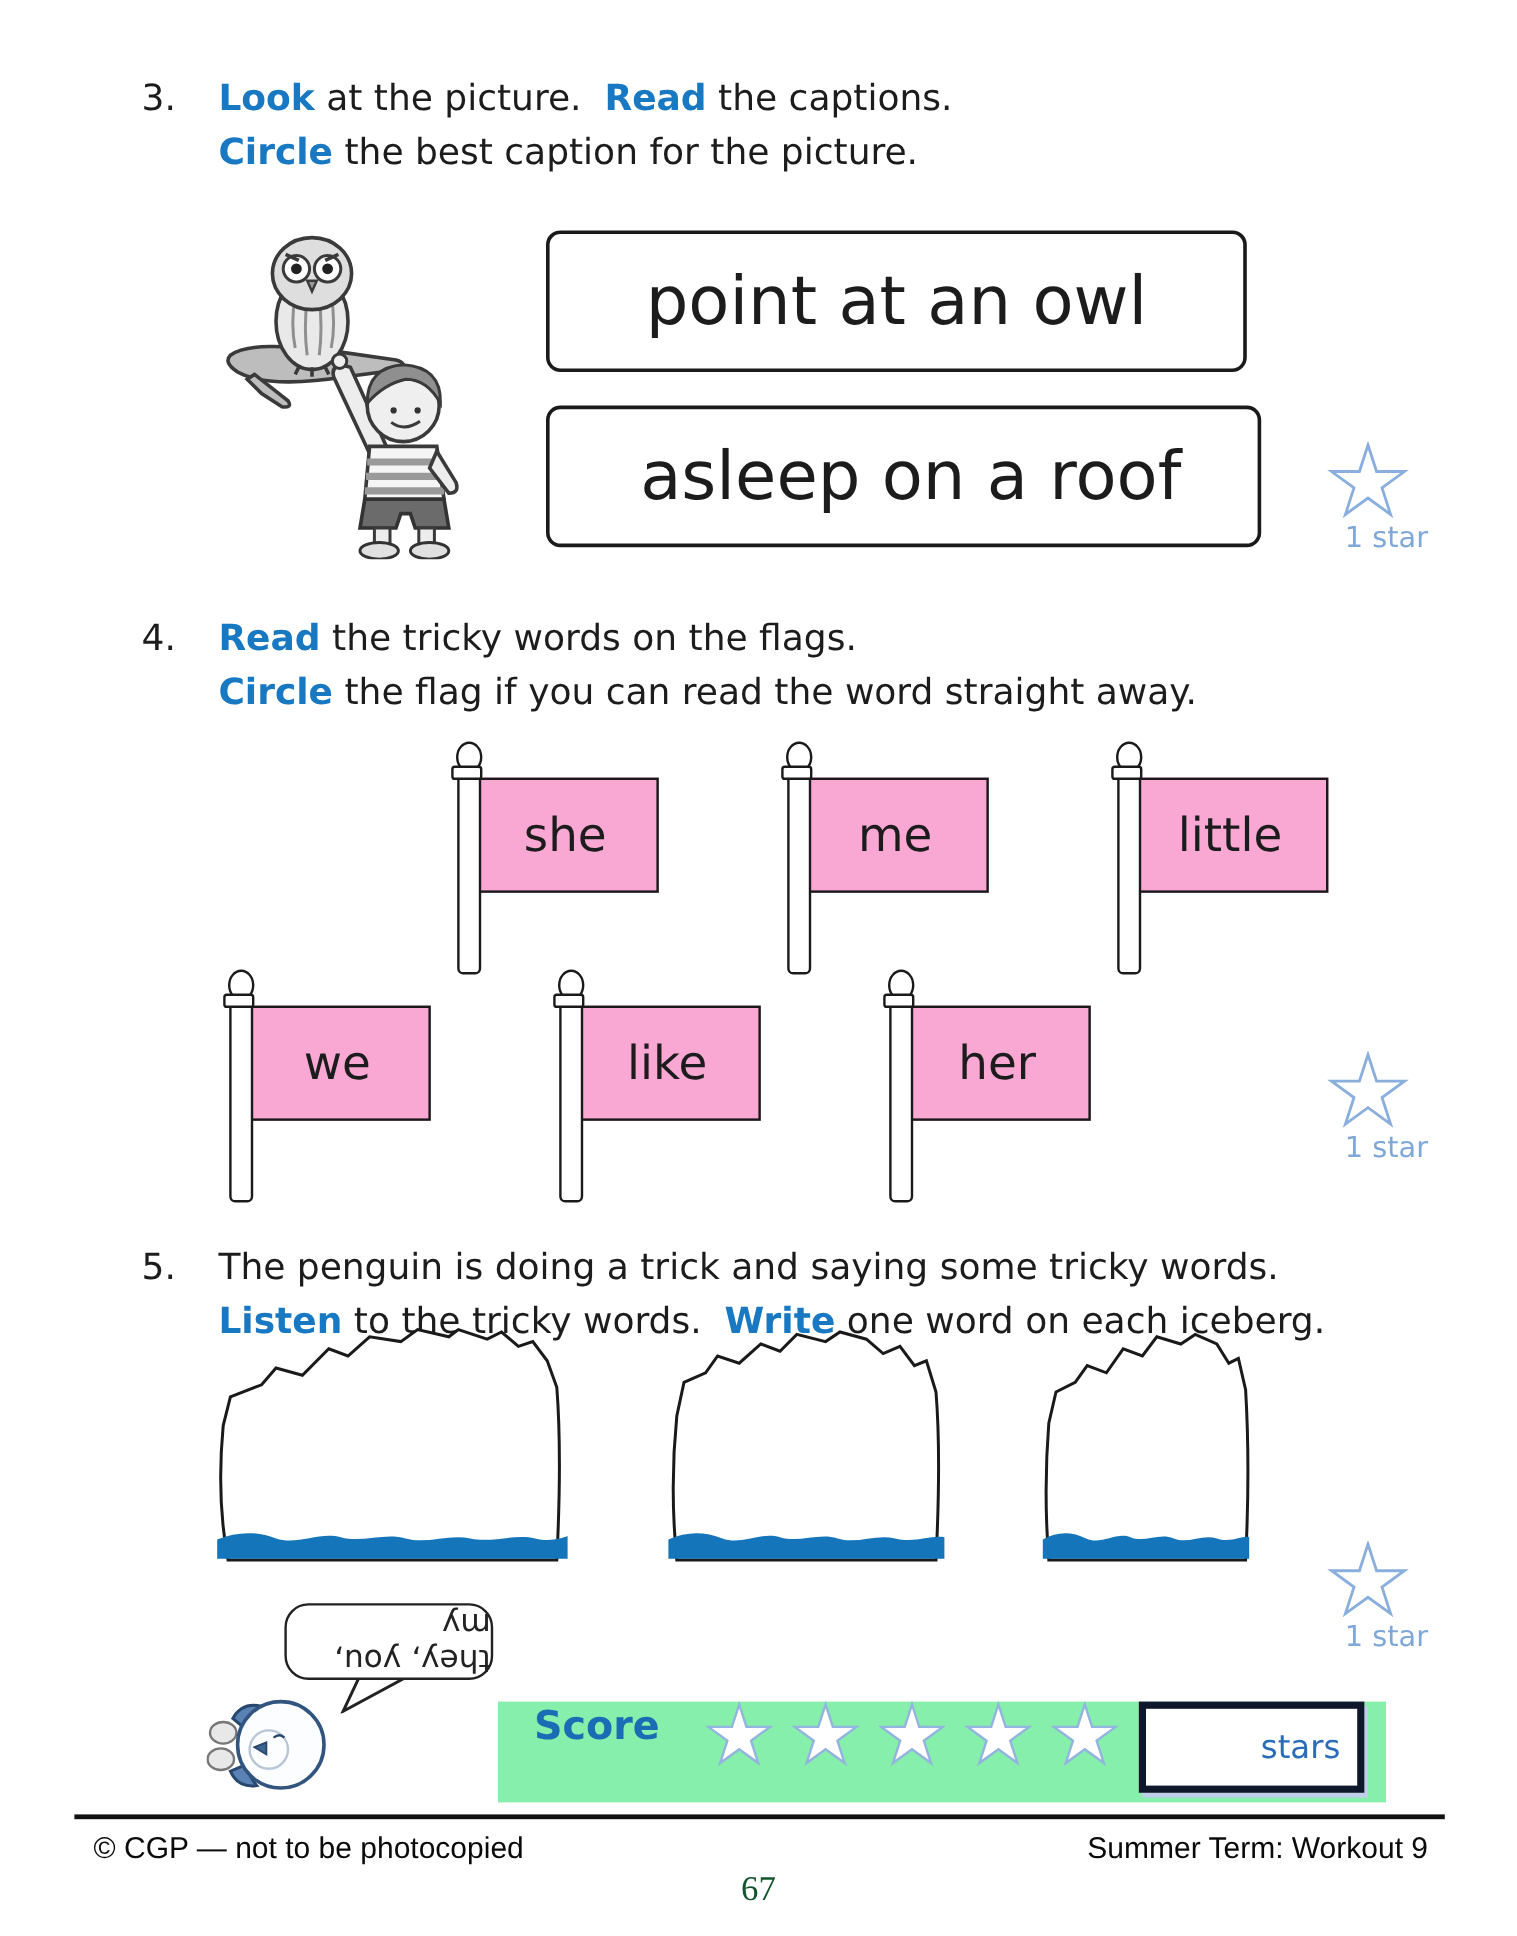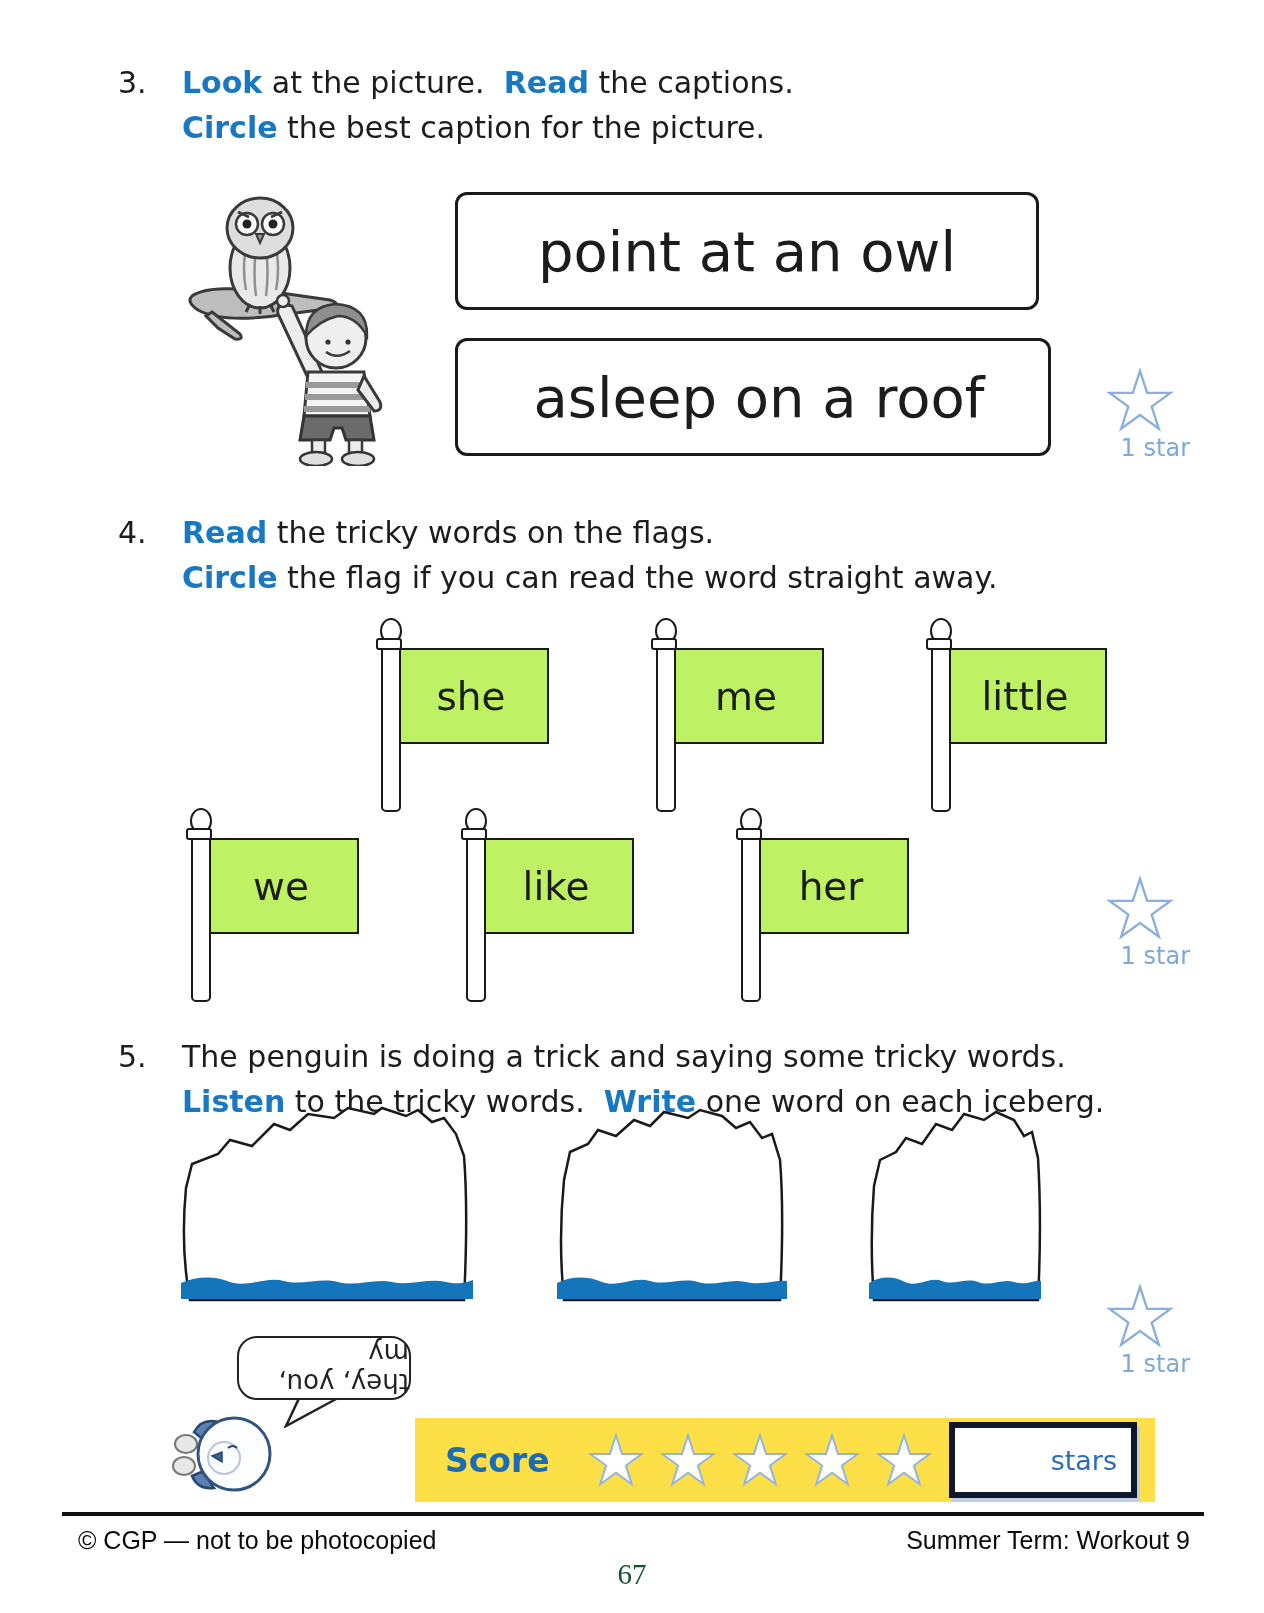--- a/index.html
+++ b/index.html
@@ -29,35 +29,35 @@
   .star-badge .lbl{display:block;margin-top:2px;font-size:24px;color:#7fa8d8;}
   
   .flag-group{position:absolute;width:176px;height:190px;}
   .flag-knob{position:absolute;left:0;top:0;width:18px;height:22px;
     border:2px solid #1a1a1a;border-radius:50%;background:#fff;z-index:3;}
   .flag-collar{position:absolute;left:-4px;top:20px;width:22px;height:8px;
     border:2px solid #1a1a1a;border-radius:3px;background:#fff;z-index:3;}
   .flag-pole{position:absolute;left:1px;top:27px;width:16px;height:163px;
     border:2px solid #1a1a1a;border-radius:3px 3px 5px 5px;background:#fff;z-index:2;}
   .flag-rect{position:absolute;left:13px;top:30px;width:152px;height:92px;
-    border:2.5px solid #1a1a1a;background:#bef264;z-index:1;
+    border:2.5px solid #1a1a1a;background:#f9a8d4;z-index:1;
     display:flex;align-items:center;justify-content:center;font-size:39px;}
   .flag-rect.wide{width:160px;}
   
   .iceberg{position:absolute;top:1100px;}
   
   .bubble{position:absolute;left:237px;top:1336px;width:170px;height:60px;
     border:2.5px solid #222;border-radius:20px;background:#fff;z-index:3;
     display:flex;align-items:center;justify-content:center;}
   .bubble span{display:block;transform:rotate(180deg);font-size:26px;color:#222;}
   .bubble-tail{position:absolute;left:280px;top:1390px;z-index:2;}
   .penguin{position:absolute;left:172px;top:1414px;z-index:1;}
   
   .score-bar{position:absolute;left:415px;top:1418px;width:740px;height:84px;
-    background:#fde047;display:flex;align-items:center;}
+    background:#86efac;display:flex;}
   .score-label{margin-left:30px;font-size:33px;font-weight:bold;color:#1a6cb5;}
   .score-stars{display:flex;gap:16px;margin-left:38px;}
   .stars-box{margin-left:auto;margin-right:18px;width:176px;height:64px;
     background:#fff;border:6px solid #0f172a;box-shadow:3px 4px 0 #bfcfe9;
     display:flex;align-items:center;justify-content:flex-end;}
   .stars-box span{padding-right:14px;font-size:27px;color:#2a6cb8;}
   
   .footer-line{position:absolute;left:62px;top:1512px;width:1142px;height:3.5px;background:#111;}
   .footer-row{position:absolute;left:78px;top:1526px;width:1112px;
     display:flex;justify-content:space-between;

